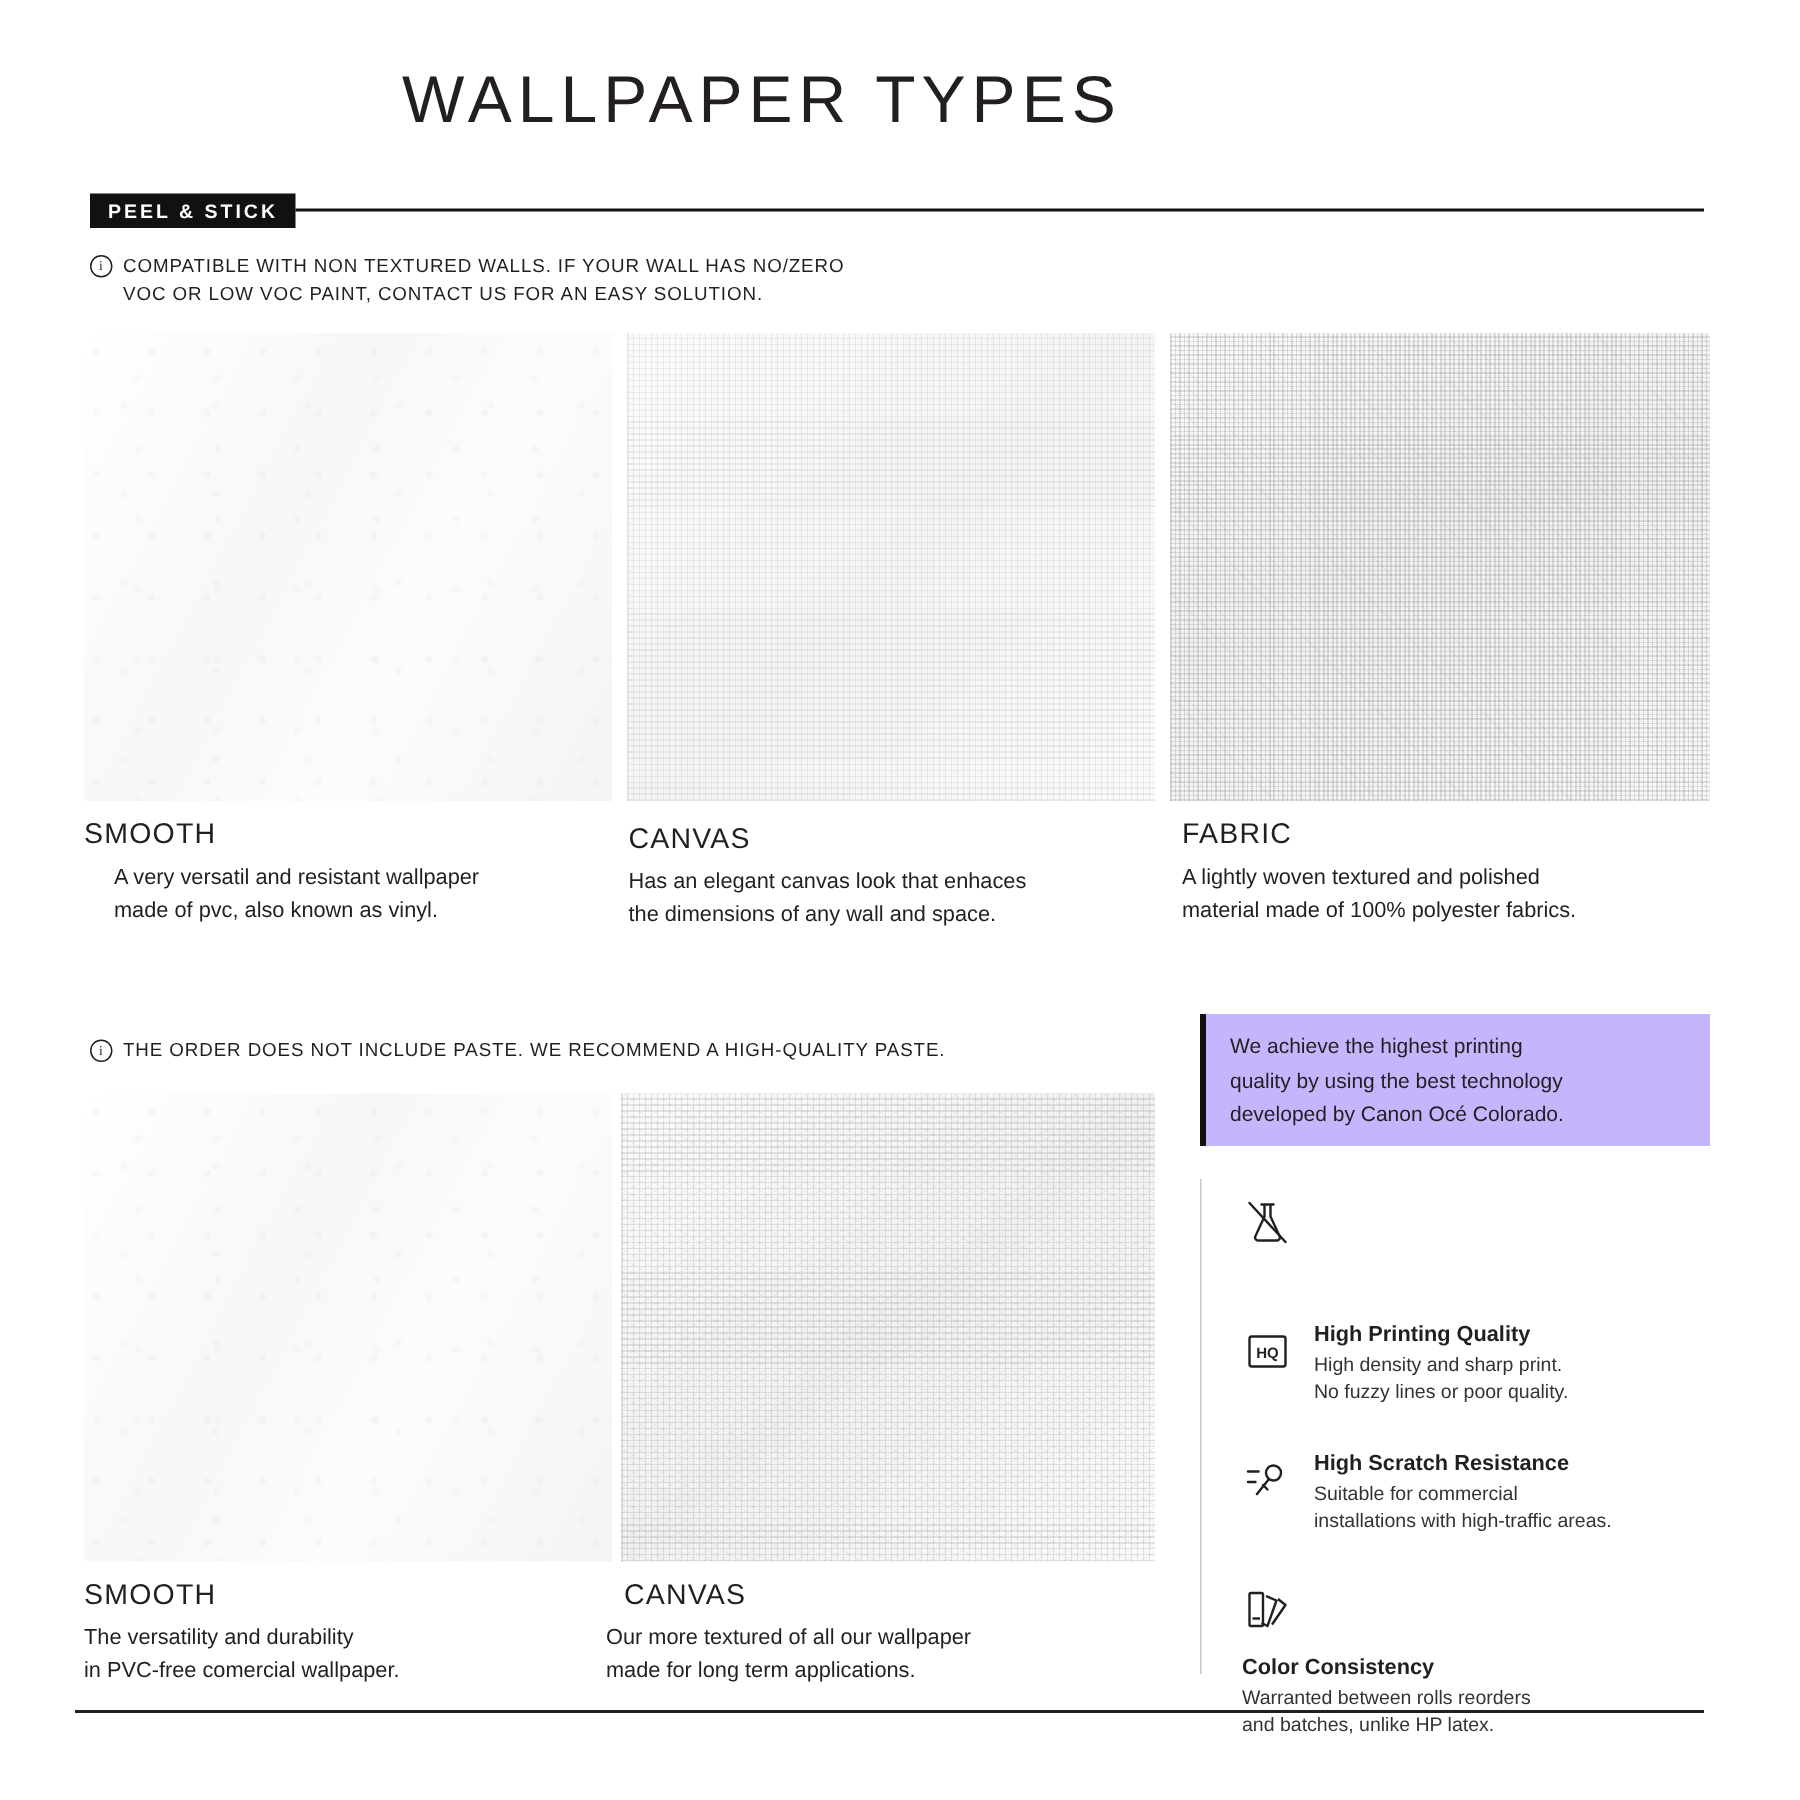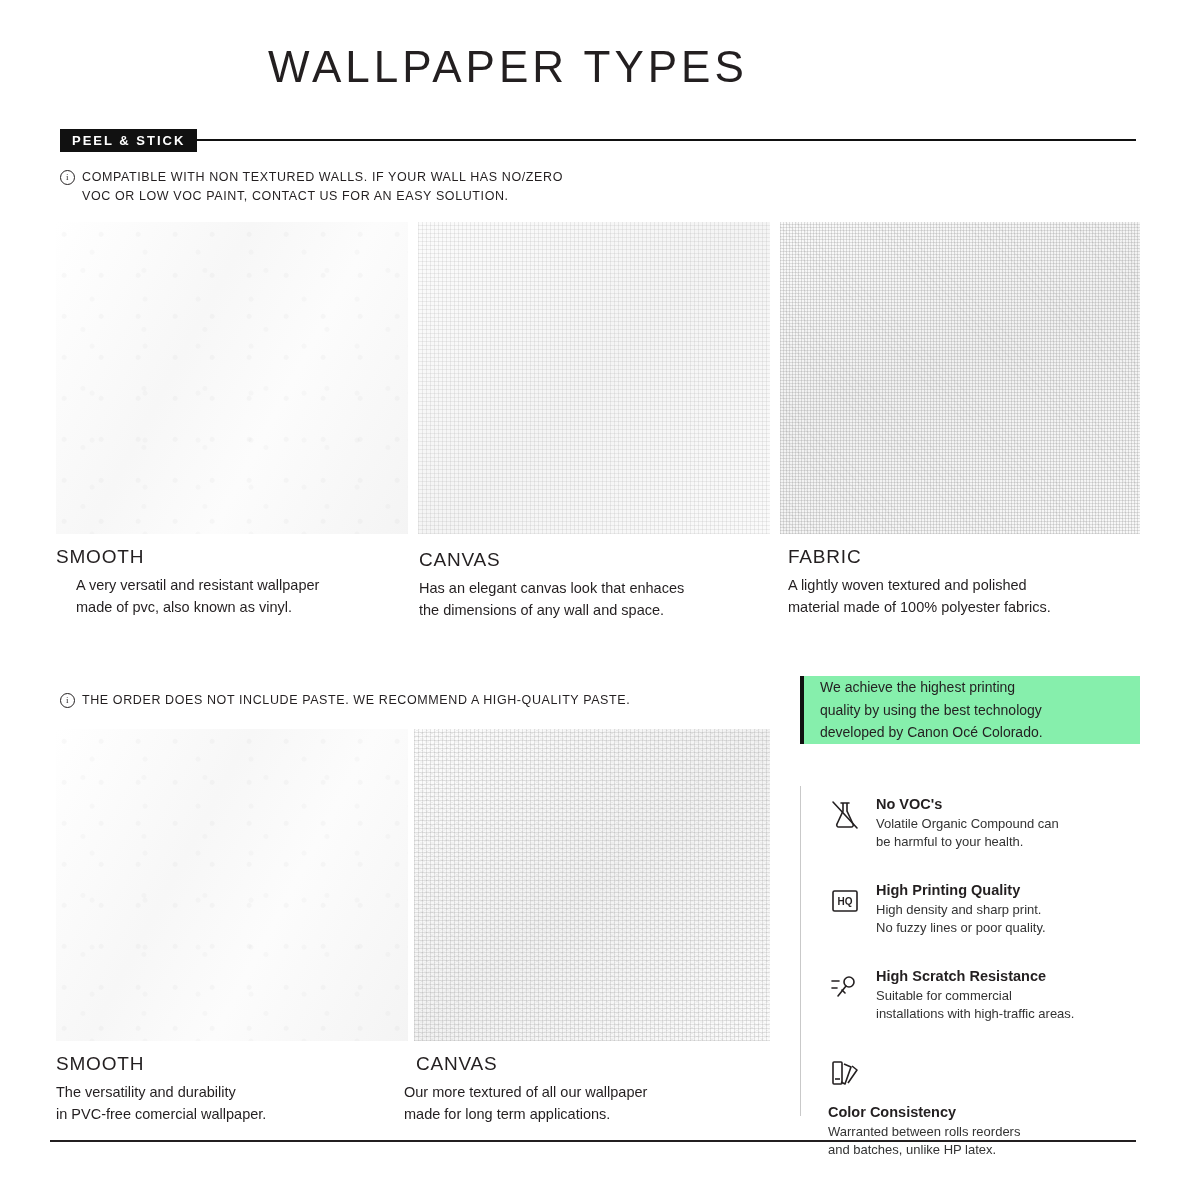--- a/index.html
+++ b/index.html
@@ -135,22 +135,22 @@
     color: #231f20;
     white-space: pre-line;
   }
 
   
   .quote-box {
     position: absolute;
     left: 800px;
     top: 676px;
     width: 340px;
-    height: 68px;
-    background: #86efac;
+    height: 88px;
+    background: #c4b5fd;
     display: flex;
     align-items: center;
   }
   .quote-box .bar {
     width: 4px;
     background: #111111;
     align-self: stretch;
     flex: 0 0 auto;
   }
   .quote-box .qtext {
@@ -267,25 +267,20 @@
 
   <div class="panel-divider"></div>
 
   <div class="feature" style="top:796px;">
     <span class="f-icon">
       <svg viewBox="0 0 34 34" width="34" height="34" fill="none" stroke="#231f20" stroke-width="1.6" stroke-linecap="round">
         <path d="M13 5 h8 M15 5 v8 L9 26 a2 2 0 0 0 2 3 h12 a2 2 0 0 0 2-3 L19 13 V5"></path>
         <line x1="5" y1="4" x2="29" y2="30"></line>
       </svg>
     </span>
-    <div>
-      <div class="f-title">No VOC's</div>
-      <div class="f-desc">Volatile Organic Compound can
-be harmful to your health.</div>
-    </div>
   </div>
 
   <div class="feature" style="top:882px;">
     <span class="f-icon">
       <svg viewBox="0 0 34 34" width="34" height="34" fill="none" stroke="#231f20" stroke-width="1.6">
         <rect x="5" y="7" width="24" height="20" rx="1.5"></rect>
         <text x="17" y="21" font-size="10" font-family="Liberation Sans, sans-serif" font-weight="700" fill="#231f20" stroke="none" text-anchor="middle">HQ</text>
       </svg>
     </span>
     <div>

